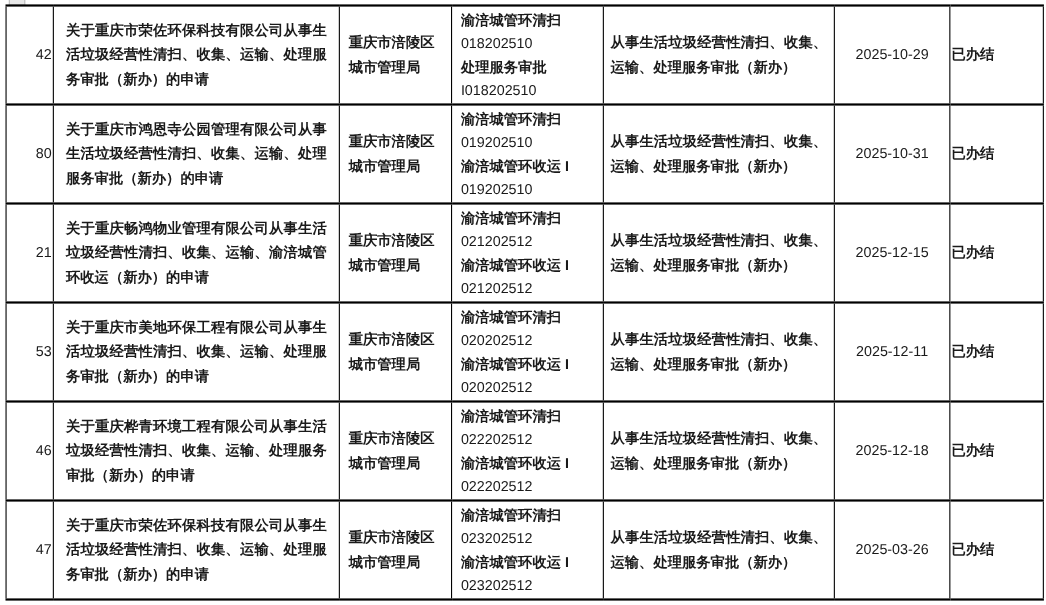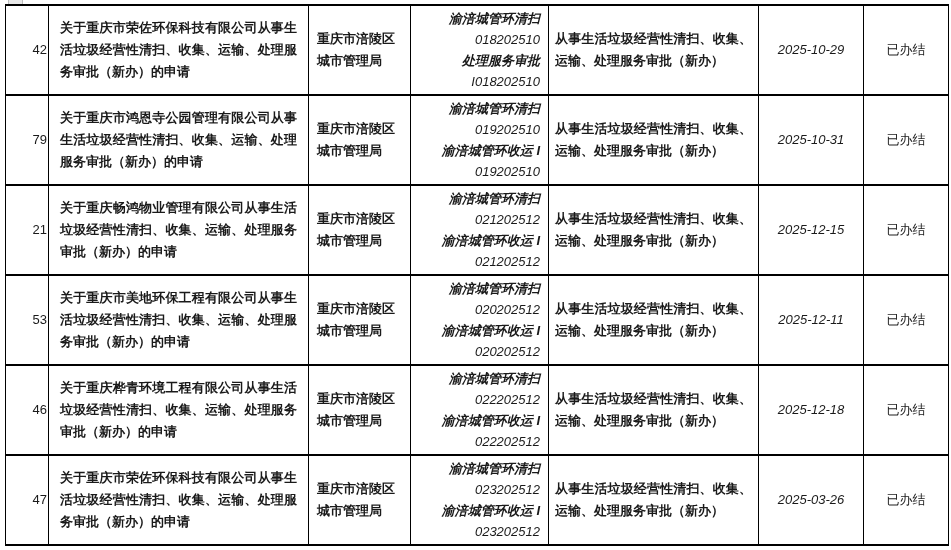--- a/index.html
+++ b/index.html
@@ -41,26 +41,26 @@
     border-left-width: 1px;
     border-right-width: 1px;
     vertical-align: middle;
     font-size: 13px;
     line-height: 22px;
     overflow: hidden;
   }
   .c-num   { text-align: right; font-weight: 400; }
   .c-title { text-align: justify; font-weight: 600; padding: 0 11px; margin-top: 20px; }
   .c-auth  { text-align: left;   font-weight: 600; padding: 0 8px; margin-left: 14px; }
-  .c-doc   { text-align: right;   padding: 0 8px; line-height: 21px; font-style: italic; }
+  .c-doc   { text-align: left;   padding: 0 8px; line-height: 21px; }
   .c-doc .doc-cjk { font-weight: 600; }
   .c-doc .doc-num { font-weight: 400; }
   .c-desc  { text-align: justify; font-weight: 600; padding: 0 6px; margin-left: 40px; }
-  .c-date  { text-align: center; font-weight: 400; font-style: italic; }
-  .c-status{ text-align: center; font-weight: 400; }
+  .c-date  { text-align: center; font-weight: 400; }
+  .c-status{ text-align: left; font-weight: 700; }
 </style>
 </head>
 <body>
 
 <div class="page">
   <div class="corner-handle"></div>
 
   <table class="approval-table">
     <colgroup>
       <col style="width:43px">
@@ -82,37 +82,37 @@
           <div class="doc-num">018202510</div>
           <div class="doc-cjk">处理服务审批</div>
           <div class="doc-num">I018202510</div>
         </td>
         <td class="c-desc">从事生活垃圾经营性清扫、收集、运输、处理服务审批（新办）</td>
         <td class="c-date">2025-10-29</td>
         <td class="c-status">已办结</td>
       </tr>
 
       <tr>
-        <td class="c-num">79</td>
+        <td class="c-num">80</td>
         <td class="c-title">关于重庆市鸿恩寺公园管理有限公司从事生活垃圾经营性清扫、收集、运输、处理服务审批（新办）的申请</td>
         <td class="c-auth">重庆市涪陵区城市管理局</td>
         <td class="c-doc">
           <div class="doc-cjk">渝涪城管环清扫</div>
           <div class="doc-num">019202510</div>
           <div class="doc-cjk">渝涪城管环收运 I</div>
           <div class="doc-num">019202510</div>
         </td>
         <td class="c-desc">从事生活垃圾经营性清扫、收集、运输、处理服务审批（新办）</td>
         <td class="c-date">2025-10-31</td>
         <td class="c-status">已办结</td>
       </tr>
 
       <tr>
         <td class="c-num">21</td>
-        <td class="c-title">关于重庆畅鸿物业管理有限公司从事生活垃圾经营性清扫、收集、运输、处理服务审批（新办）的申请</td>
+        <td class="c-title">关于重庆畅鸿物业管理有限公司从事生活垃圾经营性清扫、收集、运输、渝涪城管环收运（新办）的申请</td>
         <td class="c-auth">重庆市涪陵区城市管理局</td>
         <td class="c-doc">
           <div class="doc-cjk">渝涪城管环清扫</div>
           <div class="doc-num">021202512</div>
           <div class="doc-cjk">渝涪城管环收运 I</div>
           <div class="doc-num">021202512</div>
         </td>
         <td class="c-desc">从事生活垃圾经营性清扫、收集、运输、处理服务审批（新办）</td>
         <td class="c-date">2025-12-15</td>
         <td class="c-status">已办结</td>

